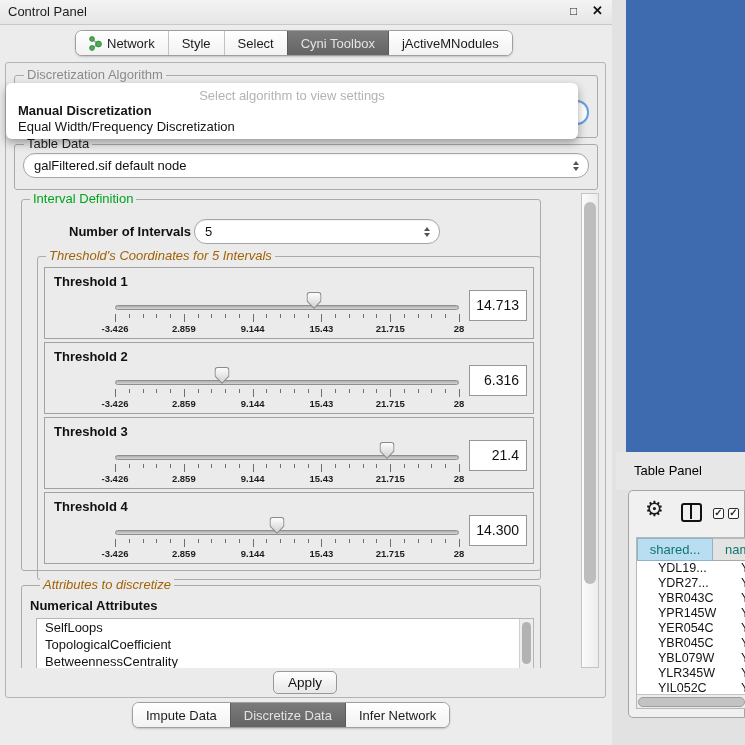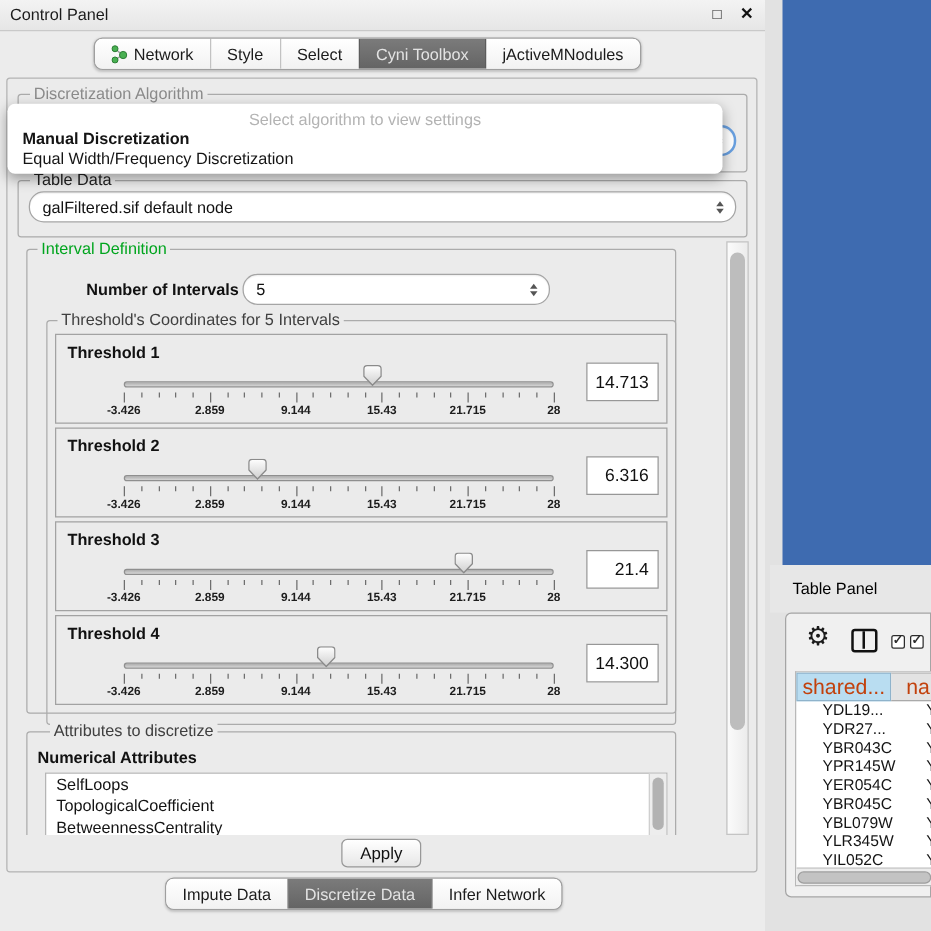--- a/index.html
+++ b/index.html
@@ -21,21 +21,21 @@
   .seg.selected{background:linear-gradient(#7b7b7b,#646464);color:#e3e3e3;border-left-color:#5c5c5c;}
   .seg.selected + .seg{border-left-color:#5c5c5c;}
   .net-glyph{width:13px;height:15px;display:block;}
 
   .content{position:absolute;left:5px;top:62px;width:601px;height:636px;background:#ebebeb;border:1px solid #b3b3b3;border-radius:3px;box-sizing:border-box;}
 
   .group{position:absolute;border:1px solid #ababab;border-radius:3px;box-sizing:border-box;}
   .legend{position:absolute;font-size:13px;background:#ebebeb;padding:0 3px;white-space:nowrap;}
   .legend.dim{color:#8b8b8b;}
   .legend.green{color:#00a51e;}
-  .legend.blue{color:#404040;}
+  .legend.blue{color:#a16207;font-style:italic;}
   .legend.plain{color:#222;}
 
   .combo{position:absolute;background:#fff;border:1px solid #a5a5a5;border-radius:5px;display:flex;align-items:center;font-size:13px;color:#111;box-sizing:border-box;box-shadow:inset 0 1px 1px rgba(0,0,0,.06);}
   .combo .ctext{padding-left:10px;white-space:nowrap;overflow:hidden;}
   .spin{margin-left:auto;display:flex;flex-direction:column;gap:2px;padding-right:9px;}
   .spin i{display:block;width:0;height:0;border-left:3.5px solid transparent;border-right:3.5px solid transparent;}
   .spin .up{border-bottom:4.5px solid #555;}
   .spin .dn{border-top:4.5px solid #555;}
 
   
@@ -52,21 +52,21 @@
 
   .viewport{position:absolute;left:8px;top:130px;width:565px;height:475px;overflow:hidden;}
   .iv-group{left:7px;top:6px;width:520px;height:372px;}
   .thr-group{left:15px;top:56px;width:504px;height:324px;}
 
   .num-label{position:absolute;left:47px;top:24px;font-size:13px;font-weight:bold;color:#111;}
   .num-combo{left:172px;top:19px;width:246px;height:25px;border-radius:12px;}
 
   .thr-row{position:absolute;left:6px;width:490px;height:72px;border:1px solid #a2a2a2;background:#ebebeb;box-sizing:border-box;}
   .thr-label{position:absolute;left:9px;top:6px;font-size:13px;font-weight:bold;color:#111;}
-  .slider-area{position:absolute;left:54px;top:0;width:344px;height:72px;text-align:right;}
+  .slider-area{position:absolute;left:70px;top:0;width:344px;height:72px;text-align:right;}
   .track{position:absolute;left:0;top:37px;width:344px;height:5px;background:linear-gradient(#adadad,#d6d6d6);border:1px solid #8f8f8f;border-radius:4px;box-sizing:border-box;}
   .thumb{position:absolute;top:24px;width:15px;height:17px;transform:translateX(-50%);}
   .ticks{position:absolute;left:0;top:46px;width:344px;height:9px;}
   .tick{position:absolute;top:0;width:1px;background:#6e6e6e;}
   .tick.minor{height:4px;}
   .tick.major{height:8px;}
   .tlabels{position:absolute;left:0;top:55px;width:344px;height:12px;}
   .tlabel{position:absolute;transform:translateX(-50%);font-size:9.5px;font-weight:bold;color:#1d1d1d;white-space:nowrap;}
   .val-box{position:absolute;left:424px;top:22px;width:58px;height:31px;background:#fff;border:1px solid #979797;box-sizing:border-box;font-size:14px;color:#111;text-align:right;line-height:29px;padding-right:7px;}
 
@@ -89,21 +89,21 @@
   .tp-strip{position:absolute;left:616px;top:452px;width:129px;height:38px;background:#e7e7e7;}
   .tp-title{position:absolute;left:18px;top:11px;font-size:13px;color:#000000;}
   .tp-body{position:absolute;left:628px;top:490px;width:117px;height:228px;background:#f0f0f0;border:1px solid #a5a5a5;border-radius:5px 0 0 5px;box-sizing:border-box;}
   .gear{position:absolute;left:16px;top:6px;font-size:21px;color:#1a1a1a;}
   .colicon{position:absolute;left:52px;top:12px;width:21px;height:19px;border:2.5px solid #111;border-radius:3px;box-sizing:border-box;}
   .colicon:after{content:"";position:absolute;left:6.5px;top:0;width:2.5px;height:14px;background:#111;}
   .cb{position:absolute;top:17px;width:11px;height:11px;border:1.6px solid #2c2c2c;border-radius:2px;box-sizing:border-box;font-size:10px;line-height:8px;text-align:center;color:#2c2c2c;font-weight:bold;background:#fff;}
   .cb1{left:84px;} .cb2{left:99px;}
   .tp-table{position:absolute;left:7px;top:46px;width:110px;height:172px;background:#fff;border:1px solid #b8b8b8;border-right:none;box-sizing:border-box;overflow:hidden;}
   .tp-header{position:absolute;left:0;top:0;width:100%;height:23px;display:flex;}
-  .th{box-sizing:border-box;font-size:17px;color:#c2410c;line-height:21px;border-right:1px solid #9fb7c4;overflow:hidden;white-space:nowrap;}
+  .th{box-sizing:border-box;font-size:13px;color:#0f766e;line-height:21px;border-right:1px solid #9fb7c4;overflow:hidden;white-space:nowrap;}
   .th.c1{width:76px;background:#b9ddf1;border:1px solid #8fb3cb;text-align:center;}
   .th.c2{flex:1;background:#e3e3e3;border-top:1px solid #bbb;border-bottom:1px solid #aaa;padding-left:12px;}
   .tp-rows{position:absolute;left:0;top:23px;width:100%;height:133px;overflow:hidden;}
   .trow{display:flex;height:15px;padding-left:16px;}
   .tcell{font-size:12.5px;color:#141414;line-height:15px;white-space:nowrap;overflow:hidden;}
   .tcell.c1{width:76px;padding-left:5px;box-sizing:border-box;}
   .tcell.c2{flex:1;padding-left:12px;}
   .hscroll{position:absolute;left:0;top:156px;width:100%;height:14px;background:#ececec;border-top:1px solid #c6c6c6;}
   .hthumb{position:absolute;left:1px;top:1.5px;width:107px;height:10px;background:#c3c3c3;border:1px solid #9e9e9e;border-radius:6px;box-sizing:border-box;}
 </style>

